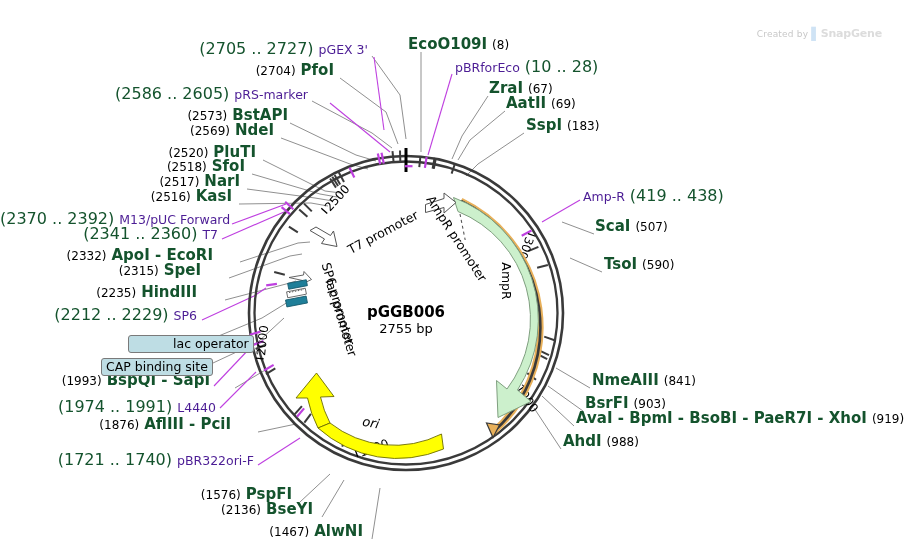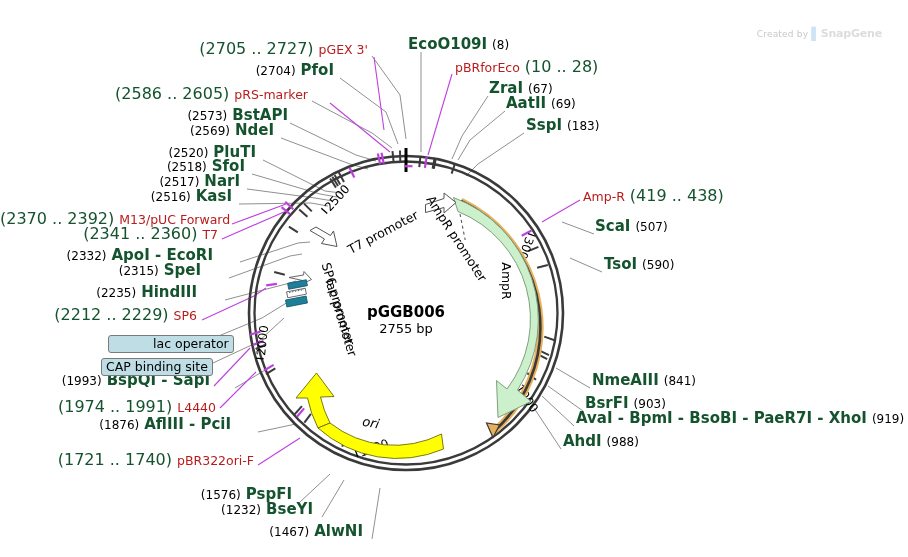--- a/index.html
+++ b/index.html
@@ -59,21 +59,21 @@
     color: #000;
     font-weight: normal;
     font-size: 12px;
   }
   .enz {
     color: #14532d;
     font-weight: bold;
     font-size: 15px;
   }
   .feat {
-    color: #b91c1c;
+    color: #4c1d95;
     font-weight: normal;
     font-size: 12.5px;
   }
   .featpos {
     color: #14532d;
     font-weight: normal;
     font-size: 16px;
   }
   .sp { display:inline-block; width:5px; }
 
@@ -319,34 +319,34 @@
       <div class="lbl r" style="top: 227px; left: 0px; width: 218px; text-align: right;"><span class="featpos">(2341 .. 2360)</span><span class="sp"></span><span class="feat">T7</span></div>
       <div class="lbl r" style="top: 249px; left: 0px; width: 213px; text-align: right;"><span class="pos">(2332)</span><span class="sp"></span><span class="enz">ApoI  -  EcoRI</span></div>
       <div class="lbl r" style="top: 264px; left: 0px; width: 201px; text-align: right;"><span class="pos">(2315)</span><span class="sp"></span><span class="enz">SpeI</span></div>
       <div class="lbl r" style="top: 286px; left: 0px; width: 197px; text-align: right;"><span class="pos">(2235)</span><span class="sp"></span><span class="enz">HindIII</span></div>
       <div class="lbl r" style="top: 308px; left: 0px; width: 197px; text-align: right;"><span class="featpos">(2212 .. 2229)</span><span class="sp"></span><span class="feat">SP6</span></div>
       <div class="lbl r" style="top: 374px; left: 0px; width: 210px; text-align: right;"><span class="pos">(1993)</span><span class="sp"></span><span class="enz">BspQI  -  SapI</span></div>
       <div class="lbl r" style="top: 400px; left: 0px; width: 216px; text-align: right;"><span class="featpos">(1974 .. 1991)</span><span class="sp"></span><span class="feat">L4440</span></div>
       <div class="lbl r" style="top: 418px; left: 0px; width: 231px; text-align: right;"><span class="pos">(1876)</span><span class="sp"></span><span class="enz">AflIII  -  PciI</span></div>
       <div class="lbl r" style="top: 453px; left: 0px; width: 254px; text-align: right;"><span class="featpos">(1721 .. 1740)</span><span class="sp"></span><span class="feat">pBR322ori-F</span></div>
       <div class="lbl r" style="top: 488px; left: 0px; width: 292px; text-align: right;"><span class="pos">(1576)</span><span class="sp"></span><span class="enz">PspFI</span></div>
-      <div class="lbl r" style="top: 503px; left: 0px; width: 313px; text-align: right;"><span class="pos">(1232)</span><span class="sp"></span><span class="enz">BseYI</span></div>
+      <div class="lbl r" style="top: 503px; left: 0px; width: 313px; text-align: right;"><span class="pos">(2136)</span><span class="sp"></span><span class="enz">BseYI</span></div>
       <div class="lbl r" style="top: 525px; left: 0px; width: 363px; text-align: right;"><span class="pos">(1467)</span><span class="sp"></span><span class="enz">AlwNI</span></div>
       <div class="lbl l" style="top: 38px; left: 408px; text-align: left;"><span class="enz">EcoO109I</span><span class="sp"></span><span class="pos">(8)</span></div>
       <div class="lbl l" style="top: 60px; left: 455px; text-align: left;"><span class="feat">pBRforEco</span><span class="sp"></span><span class="featpos">(10 .. 28)</span></div>
       <div class="lbl l" style="top: 82px; left: 489px; text-align: left;"><span class="enz">ZraI</span><span class="sp"></span><span class="pos">(67)</span></div>
       <div class="lbl l" style="top: 97px; left: 506px; text-align: left;"><span class="enz">AatII</span><span class="sp"></span><span class="pos">(69)</span></div>
       <div class="lbl l" style="top: 119px; left: 526px; text-align: left;"><span class="enz">SspI</span><span class="sp"></span><span class="pos">(183)</span></div>
       <div class="lbl l" style="top: 189px; left: 583px; text-align: left;"><span class="feat">Amp-R</span><span class="sp"></span><span class="featpos">(419 .. 438)</span></div>
       <div class="lbl l" style="top: 220px; left: 595px; text-align: left;"><span class="enz">ScaI</span><span class="sp"></span><span class="pos">(507)</span></div>
       <div class="lbl l" style="top: 258px; left: 604px; text-align: left;"><span class="enz">TsoI</span><span class="sp"></span><span class="pos">(590)</span></div>
       <div class="lbl l" style="top: 374px; left: 592px; text-align: left;"><span class="enz">NmeAIII</span><span class="sp"></span><span class="pos">(841)</span></div>
       <div class="lbl l" style="top: 397px; left: 585px; text-align: right;"><span class="enz">BsrFI</span><span class="sp"></span><span class="pos">(903)</span></div>
       <div class="lbl l" style="top: 412px; left: 576px; text-align: left;"><span class="enz">AvaI  -  BpmI  -  BsoBI  -  PaeR7I  -  XhoI</span><span class="sp"></span><span class="pos">(919)</span></div>
       <div class="lbl l" style="top: 435px; left: 563px; text-align: left;"><span class="enz">AhdI</span><span class="sp"></span><span class="pos">(988)</span></div>
     </div>
 
   <div id="boxlabels">
-      <div class="boxlbl" style="left: 108px; top: 335px; padding-left: 44px;">lac operator</div>
+      <div class="boxlbl" style="left: 128px; top: 335px; padding-left: 44px;">lac operator</div>
       <div class="boxlbl" style="left: 101px; top: 358px;">CAP binding site</div>
     </div>
 
 </div>
 
 </body></html>

